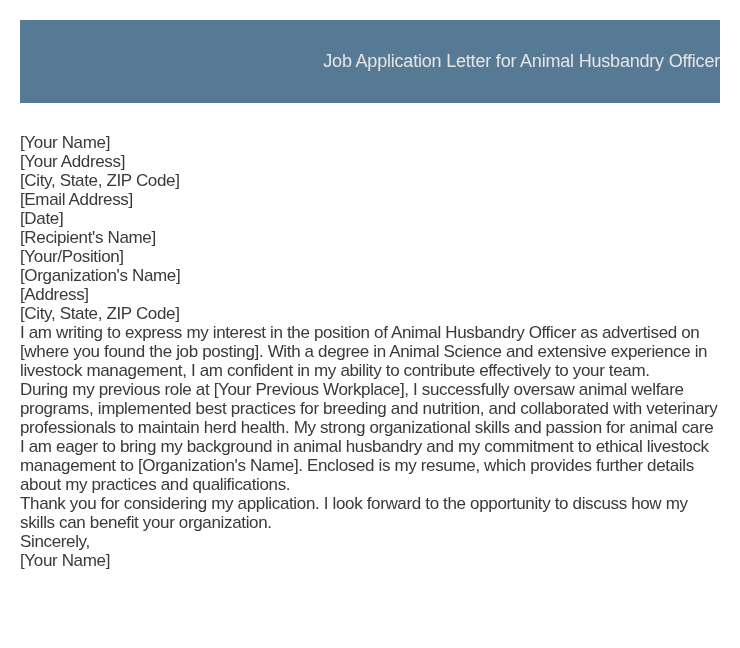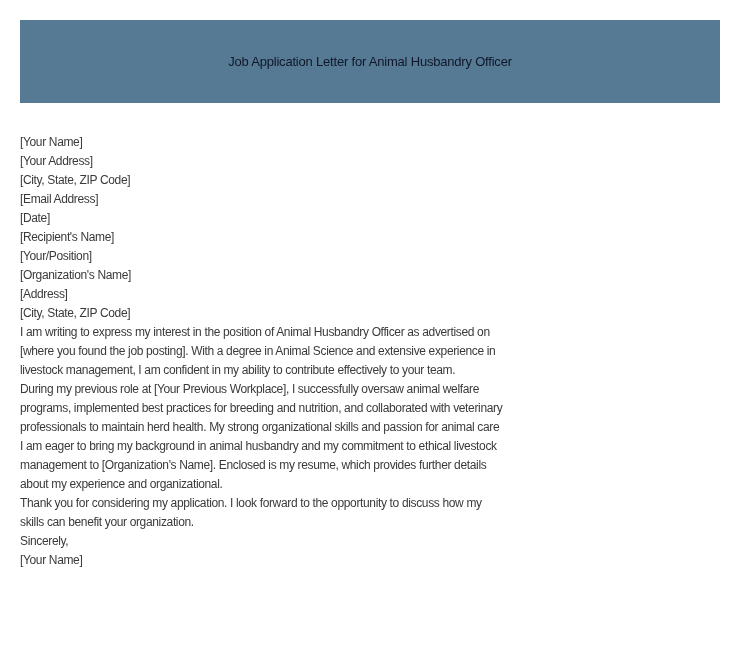--- a/index.html
+++ b/index.html
@@ -1,25 +1,25 @@
 <!DOCTYPE html>
 <html><head>
 <meta charset="utf-8">
 <style>
   html, body { margin: 0; padding: 0; background: #ffffff; }
   body { width: 740px; height: 648px; position: relative; overflow: hidden; }
   .header {
     position: absolute; left: 20px; top: 20px; width: 700px; height: 83px;
-    background: #577a94; color: #0f172a;
-    display: flex; align-items: center; justify-content: center;
-    font-family: "Liberation Sans", sans-serif; font-size: 13px; letter-spacing: -0.2px;
+    background: #577a94; color: #e5e5e5;
+    display: flex; align-items: center; justify-content: flex-end;
+    font-family: "Liberation Sans", sans-serif; font-size: 18px; letter-spacing: -0.2px;
   }
   .letter {
     position: absolute; left: 20px; top: 133px; width: 700px;
-    font-family: "Liberation Sans", sans-serif; font-size: 12px; line-height: 19px;
+    font-family: "Liberation Sans", sans-serif; font-size: 17px; line-height: 19px;
     color: #3a3a3a; letter-spacing: -0.35px; white-space: nowrap;
   }
   .line { display: block; height: 19px; }
 </style>
 </head>
 <body>
 
 <div class="header">
   <span>Job Application Letter for Animal Husbandry Officer</span>
 </div>
@@ -46,21 +46,21 @@
     <span class="line">livestock management, I am confident in my ability to contribute effectively to your team.</span>
   </div>
   <div>
     <span class="line">During my previous role at [Your Previous Workplace], I successfully oversaw animal welfare</span>
     <span class="line">programs, implemented best practices for breeding and nutrition, and collaborated with veterinary</span>
     <span class="line">professionals to maintain herd health. My strong organizational skills and passion for animal care</span>
   </div>
   <div>
     <span class="line">I am eager to bring my background in animal husbandry and my commitment to ethical livestock</span>
     <span class="line">management to [Organization's Name]. Enclosed is my resume, which provides further details</span>
-    <span class="line">about my experience and organizational.</span>
+    <span class="line">about my practices and qualifications.</span>
   </div>
   <div>
     <span class="line">Thank you for considering my application. I look forward to the opportunity to discuss how my</span>
     <span class="line">skills can benefit your organization.</span>
   </div>
 
   <span class="line">Sincerely,</span>
   <span class="line">[Your Name]</span>
 </div>
 

